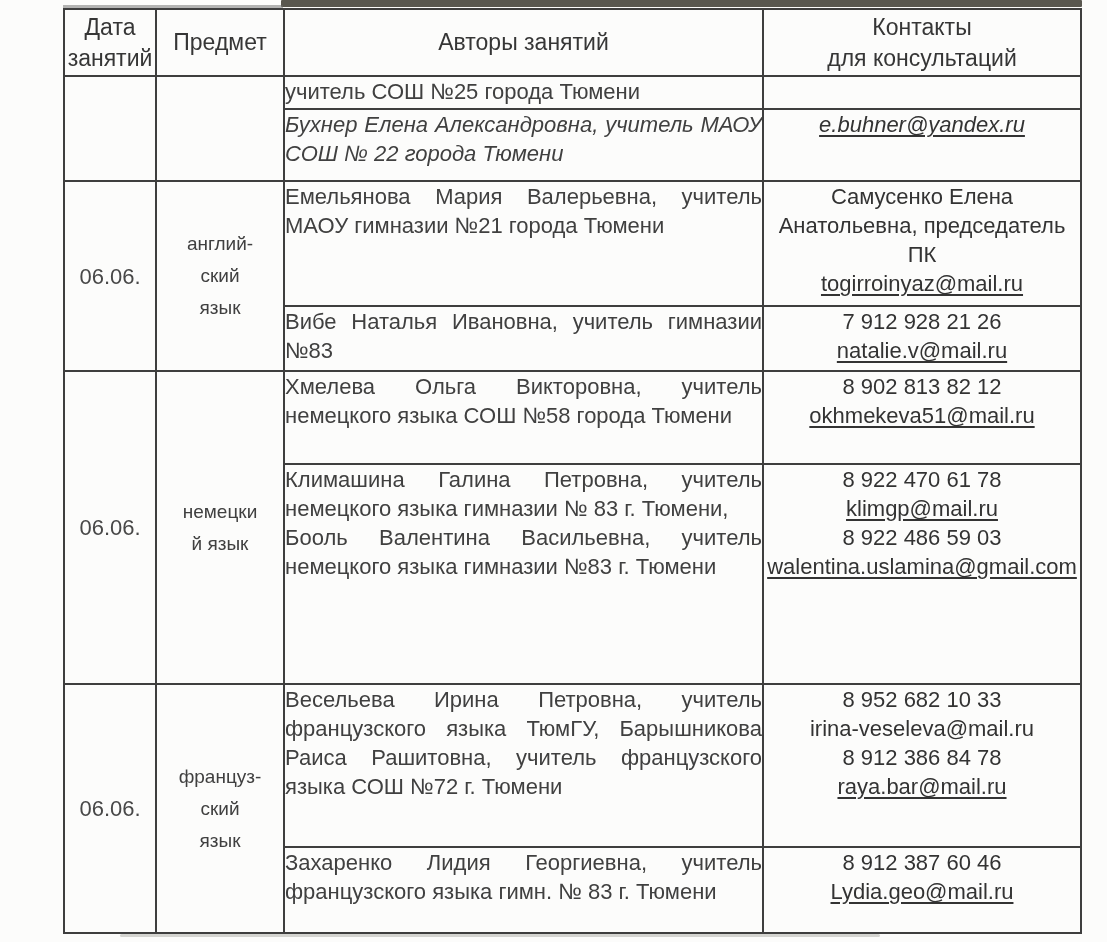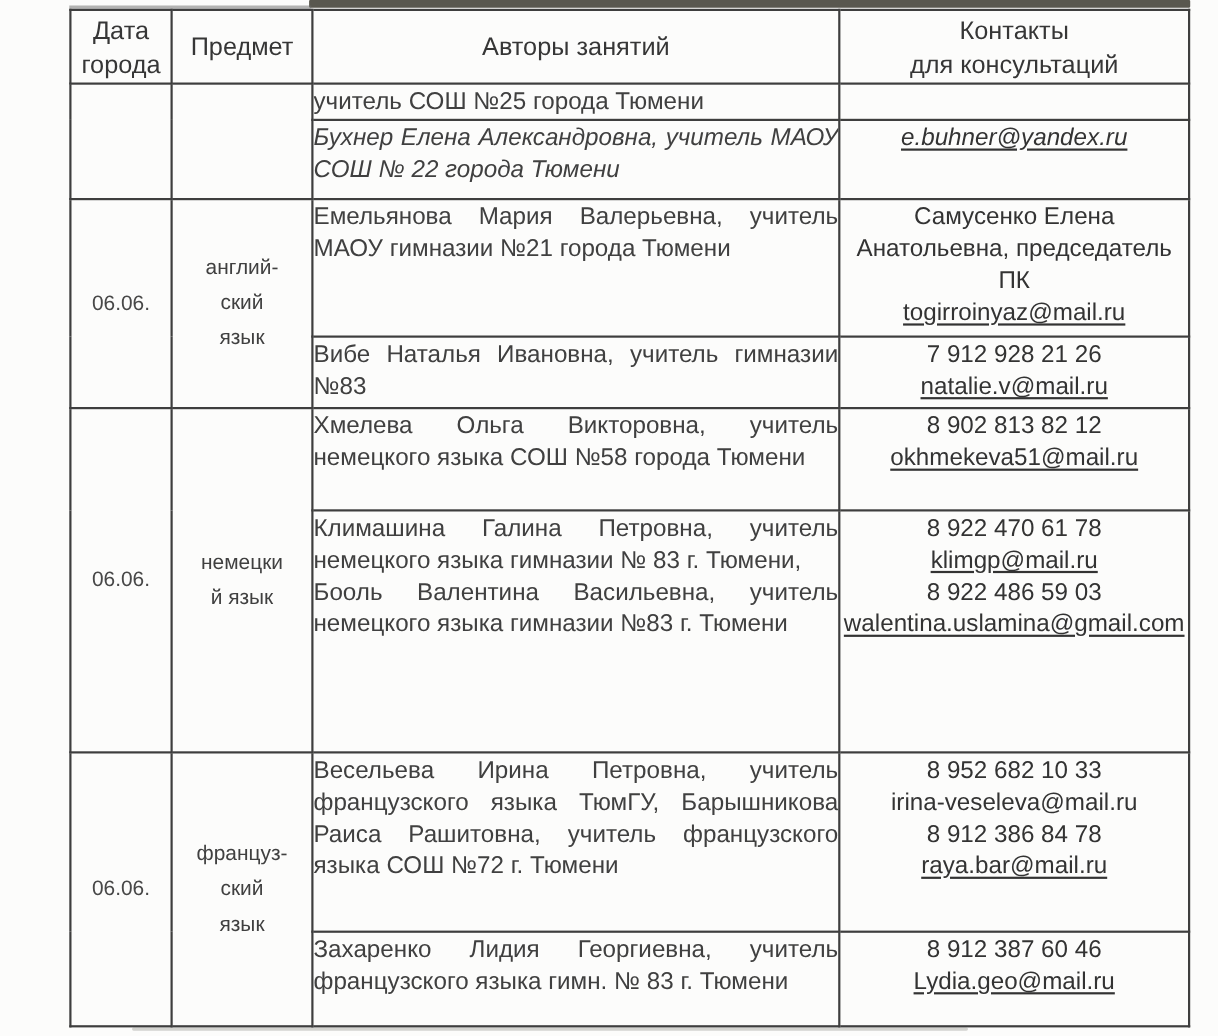--- a/index.html
+++ b/index.html
@@ -34,21 +34,21 @@
   table.sched col.c-cont{width:318px;}
   table.sched th, table.sched td{
     border:2px solid #3e3e3e;
     padding:0;overflow:hidden;
   }
   th.hdr{
     font-weight:normal;text-align:center;vertical-align:middle;
     white-space:pre-line;font-size:23px;line-height:31px;color:#363636;
   }
   td.date{
-    text-align:center;vertical-align:middle;font-size:19px;color:#484848;
+    text-align:center;vertical-align:middle;font-size:22px;color:#484848;
   }
   td.subj{
     text-align:center;vertical-align:middle;white-space:pre-line;
     font-size:19px;line-height:32px;color:#404040;
   }
   td.auth{
     vertical-align:top;text-align:justify;text-justify:inter-word;
     padding:1px 9px 0 11px;white-space:pre-line;color:#404040;
   }
   td.cont{
@@ -76,21 +76,21 @@
   <colgroup>
     <col class="c-date">
       <col class="c-subj">
       <col class="c-auth">
       <col class="c-cont">
   </colgroup>
 
   <tbody>
       <tr class="rh">
     <th class="hdr">Дата
-города</th>
+занятий</th>
     <th class="hdr">Предмет</th>
     <th class="hdr">Авторы занятий</th>
     <th class="hdr">Контакты
 для консультаций</th>
   </tr>
 
   <tr class="r0a">
     <td class="date" rowspan="2"></td>
     <td class="subj" rowspan="2"></td>
     <td class="auth">учитель СОШ №25 города Тюмени</td>

